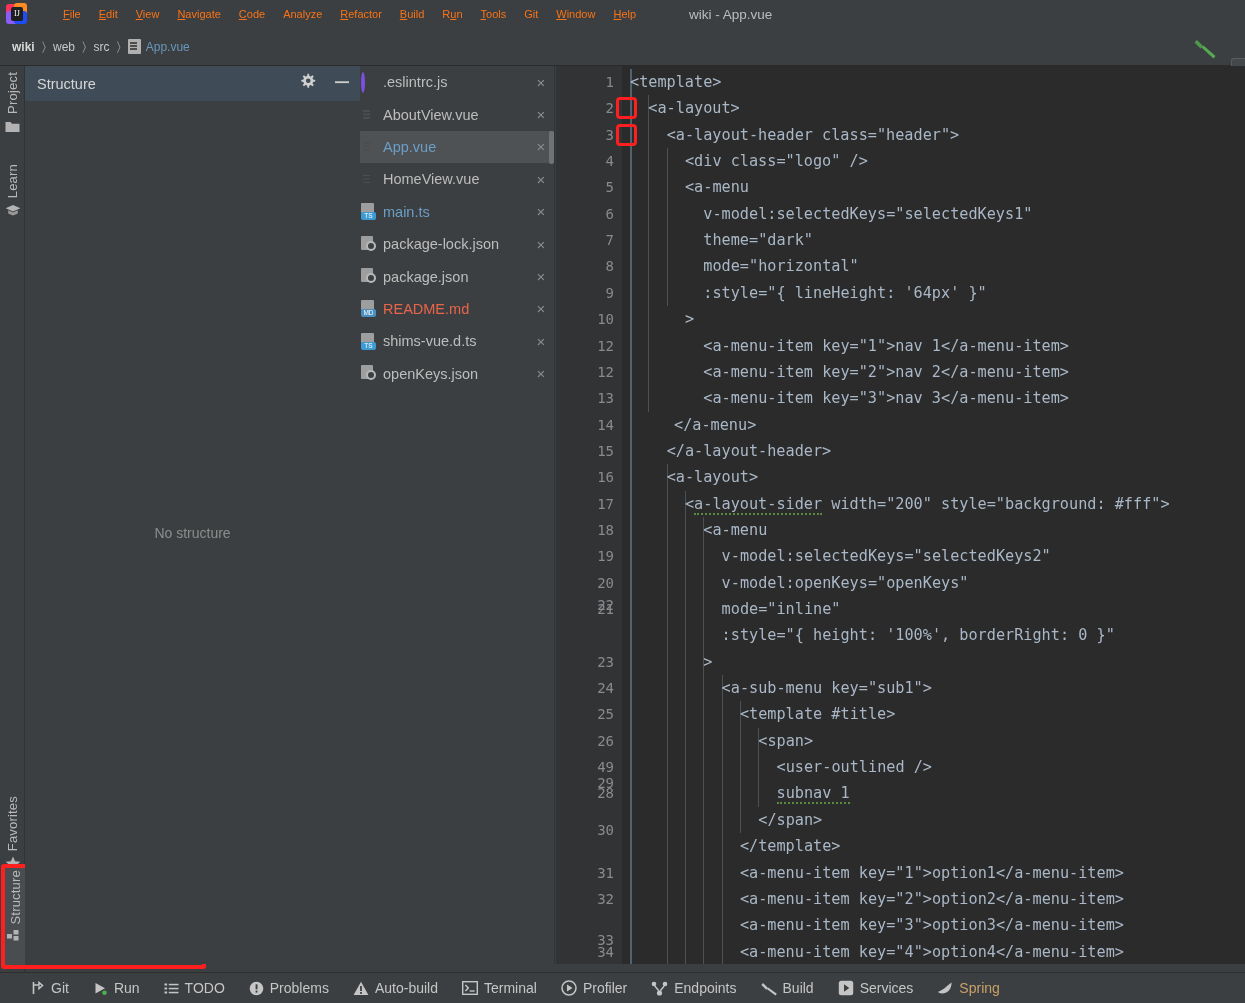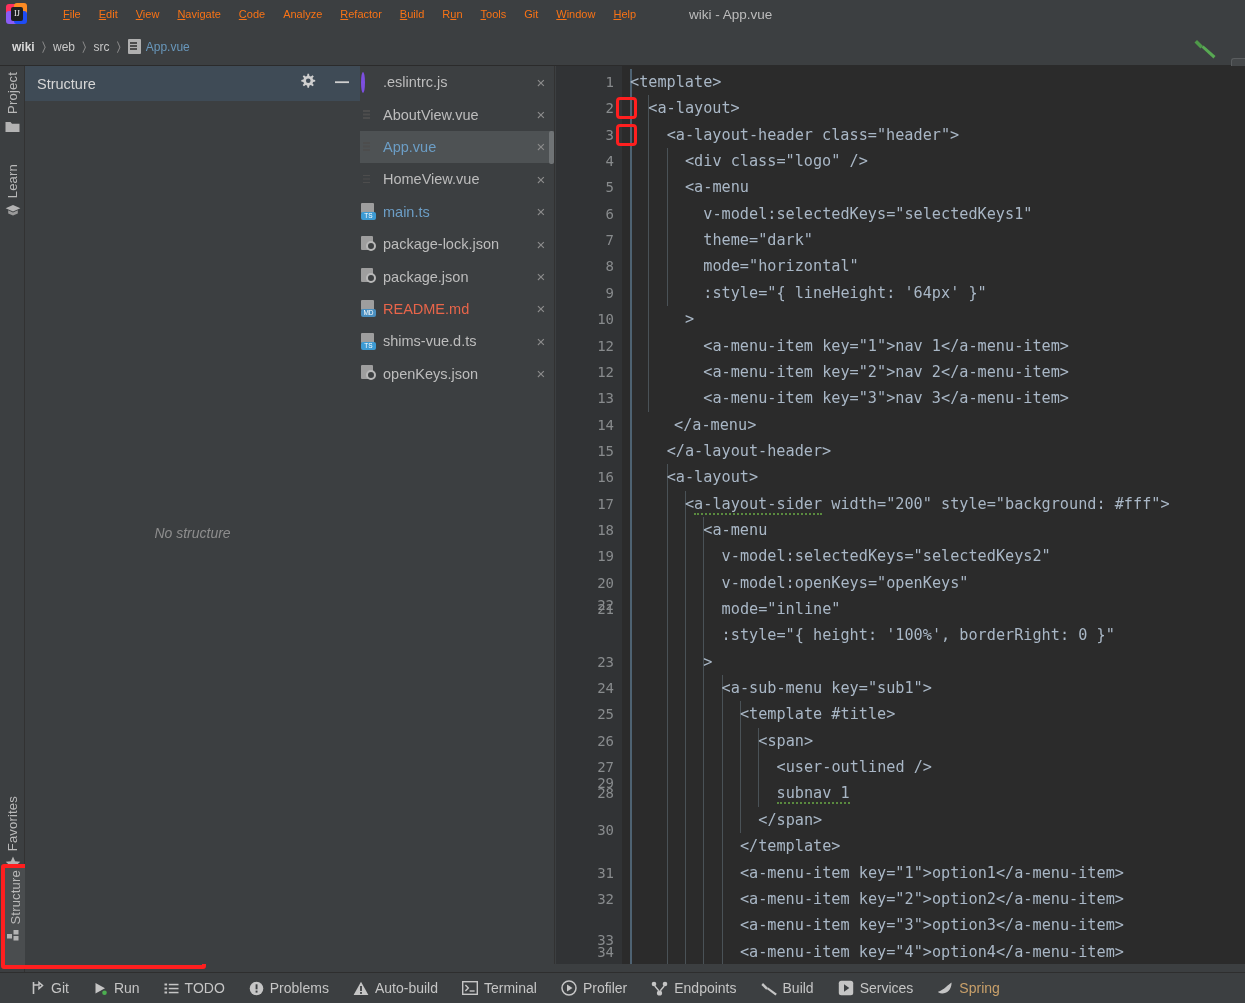--- a/index.html
+++ b/index.html
@@ -91,21 +91,21 @@
     position: absolute; left: 25px; top: 66px; width: 335px; height: 898px;
     background: #3c3f41;
   }
   .struct-head {
     height: 35px; background: #3f4b56; display: flex; align-items: center;
     padding: 0 10px 0 12px;
   }
   .struct-head .title { color: #d6d6d6; font-size: 14.5px; flex: 1; }
   .struct-body {
     height: 863px; background: #3c3f41; display:flex;
-    align-items:center; justify-content:center;font-style:italic;
+    align-items:center; justify-content:center;
   }
   .struct-body .none { color: #8d8d8d; font-size: 14px; }
 
   
   .filepanel {
     position: absolute; left: 360px; top: 66px; width: 195px; height: 898px;
     background: #3c3f41; border-right: 1px solid #323232; overflow: hidden;
   }
   .filerow {
     height: 32.4px; display: flex; align-items: center;
@@ -393,21 +393,21 @@
           <div class="gline" style="top: 424.6px;">17</div>
           <div class="gline" style="top: 450.95px;">18</div>
           <div class="gline" style="top: 477.3px;">19</div>
           <div class="gline" style="top: 503.65px;">20</div>
           <div class="gline" style="top: 530px;">21</div>
           <div class="gline" style="top: 526px;">22</div>
           <div class="gline" style="top: 582.7px;">23</div>
           <div class="gline" style="top: 609.05px;">24</div>
           <div class="gline" style="top: 635.4px;">25</div>
           <div class="gline" style="top: 661.75px;">26</div>
-          <div class="gline" style="top: 688.1px;">27</div>
+          <div class="gline" style="top: 688.1px;">49</div>
           <div class="gline" style="top: 714.45px;">28</div>
           <div class="gline" style="top: 704px;">29</div>
           <div class="gline" style="top: 751px;">30</div>
           <div class="gline" style="top: 793.5px;">31</div>
           <div class="gline" style="top: 819.85px;">32</div>
           <div class="gline" style="top: 861px;">33</div>
           <div class="gline" style="top: 872.55px;">34</div>
         </div>
     </div>
     <div class="codearea">

